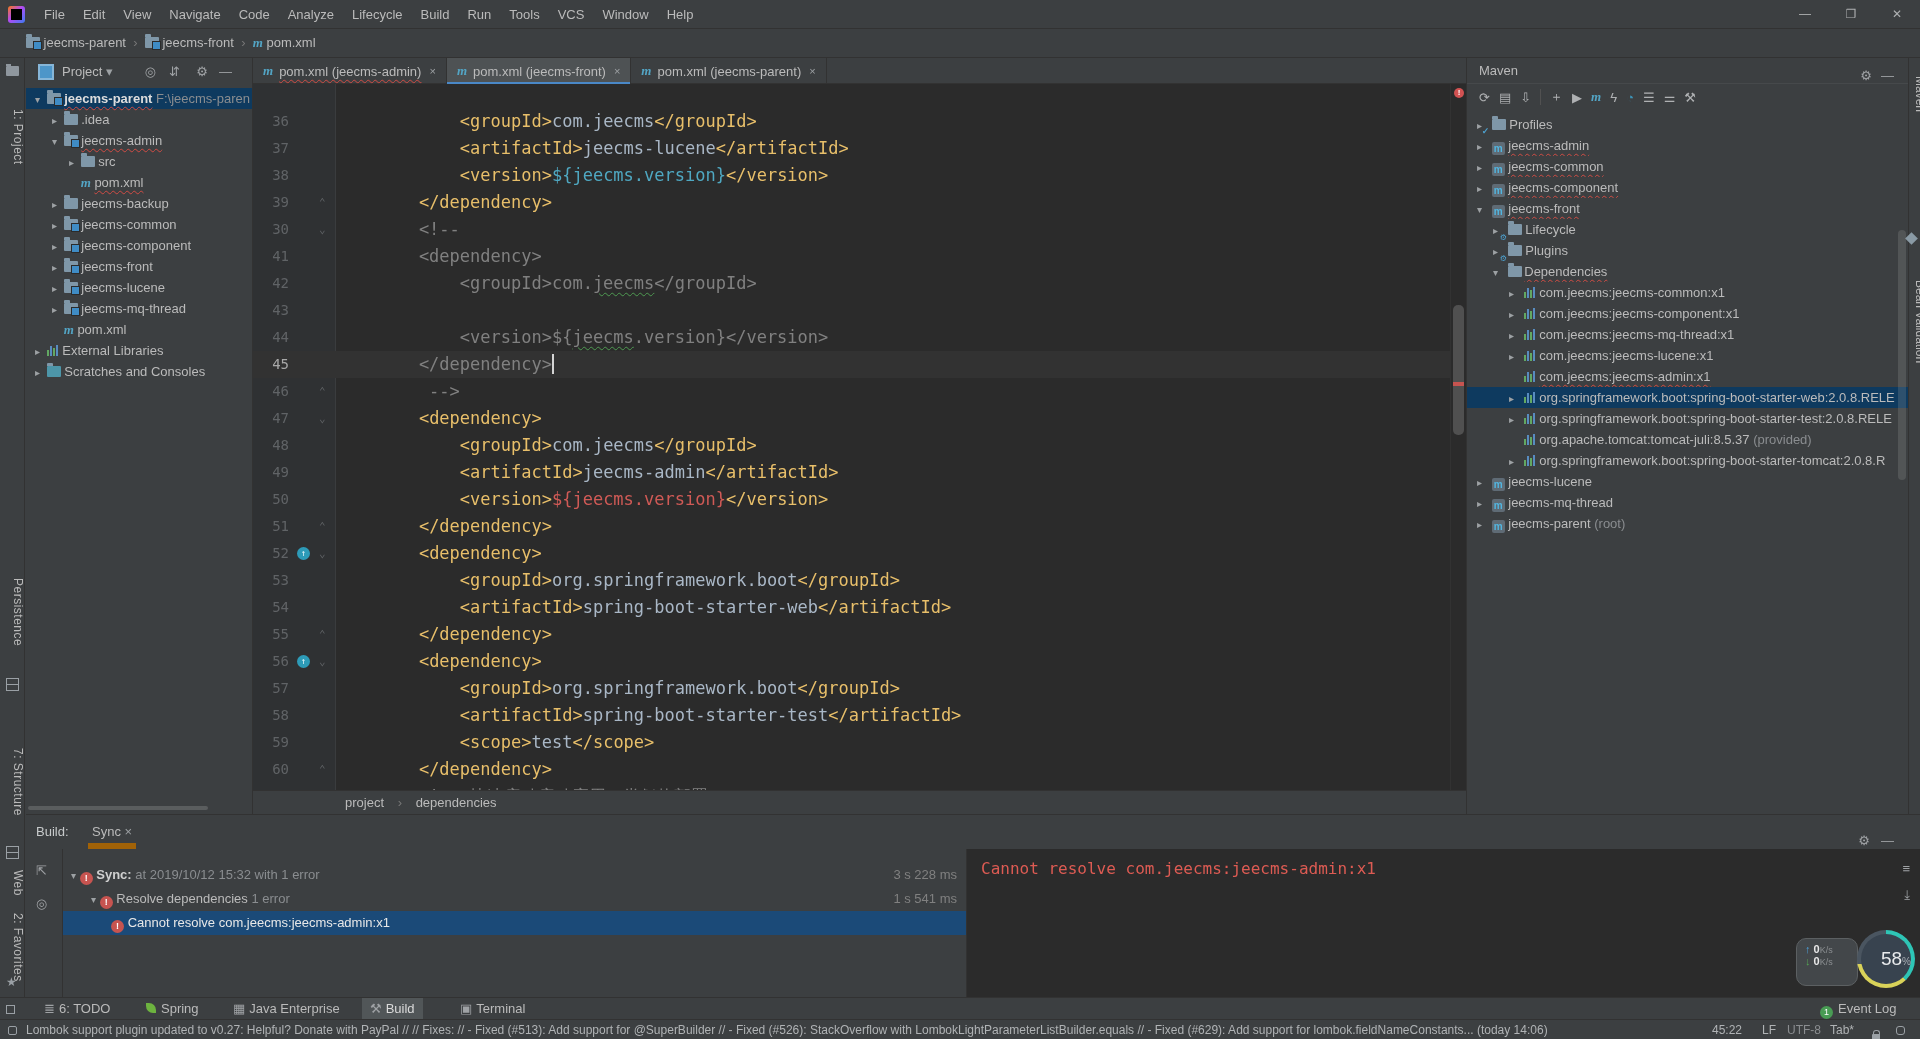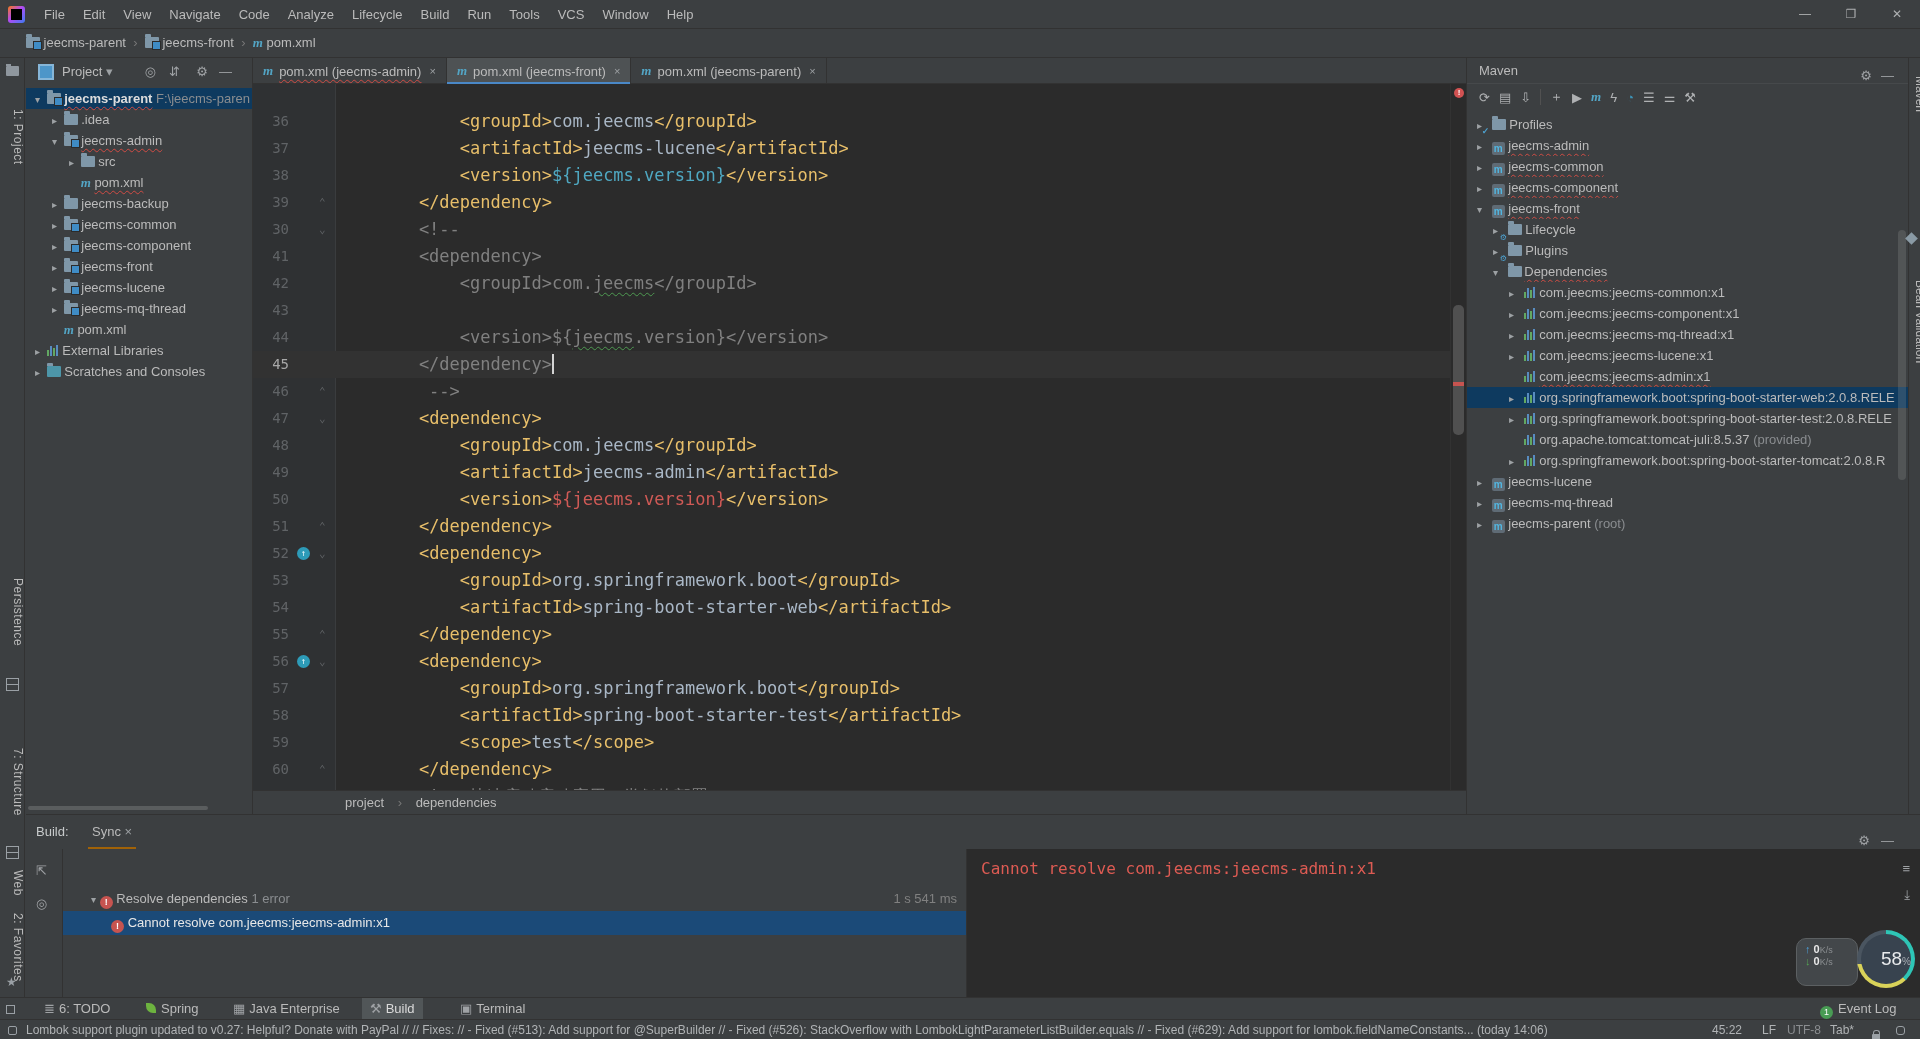--- a/index.html
+++ b/index.html
@@ -97,21 +97,21 @@
   #mv-thumb { position:absolute; right:2px; top:172px; width:8px; height:250px; background:rgba(166,166,166,.22); border-radius:4px; }
 
   
   #rstripe { left:1908px; top:58px; width:12px; height:939px; background:#3c3f41; border-left:1px solid #323232; }
   .rvlabel { position:absolute; left:-7px; width:25px; writing-mode:vertical-rl; font-size:12px; color:#bbbbbb; text-align:center; }
   .diamond { position:absolute; left:-2px; width:9px; height:9px; background:#8a9aa5; transform:rotate(45deg); }
 
   
   #build { left:26px; top:814px; width:1894px; height:183px; background:#3c3f41; border-top:1px solid #323232; }
   #build-head { height:34px; line-height:34px; }
-  #sync-tab { position:absolute; left:62px; top:0; height:34px; border-bottom:2px solid #a16207; padding:0 4px; }
+  #sync-tab { position:absolute; left:62px; top:0; height:34px; border-bottom:6px solid #a16207; padding:0 4px; }
   #build-left-icons { position:absolute; left:0; top:40px; width:36px; color:#9fa2a5; }
   #build-tree { position:absolute; left:36px; top:34px; width:904px; height:149px; border-left:1px solid #323232; }
   .brow { position:absolute; left:0; width:904px; height:24px; line-height:24px; white-space:nowrap; }
   .brow.sel { background:#1b4a78; }
   .err-ico { display:inline-block; width:13px; height:13px; border-radius:50%; background:#c75450; color:#fff; font-weight:bold; font-size:9px; line-height:13px; text-align:center; vertical-align:-2px; }
   .btime { position:absolute; right:10px; color:#808080; }
   #build-out { position:absolute; left:940px; top:34px; width:954px; height:149px; background:#2b2b2b; border-left:1px solid #323232; }
   #build-out-msg { position:absolute; left:14px; top:10px; font-family:"DejaVu Sans Mono",monospace; font-size:16px; color:#dd5b53; }
   .out-ico { position:absolute; right:10px; color:#9fa2a5; font-size:13px; }
 
@@ -430,20 +430,21 @@
       <span style="margin-left:10px;color:#c7cacb">Build:</span>
       <span id="sync-tab"><span>Sync</span> <span style="color:#9da1a4">×</span></span>
       <span class="head-ico" style="right:50px;top:824px;position:fixed">⚙</span>
       <span class="head-ico" style="right:26px;top:824px;position:fixed">—</span>
     </div>
     <div id="build-left-icons">
       <div style="padding:8px 0 0 10px">⇱</div>
       <div style="padding:18px 0 0 10px">◎</div>
     </div>
     <div id="build-tree">
+        <div class="brow" style="top: 14px;"><span style="display:inline-block;width:8px"></span><span style="color:#9da1a4;font-size:10px">▾</span> <span class="err-ico">!</span> <b style="color:#d0d0d0">Sync:</b><span style="color:#8a8d90"> at 2019/10/12 15:32 with 1 error</span><span class="btime">3 s 228 ms</span></div>
         <div class="brow" style="top: 38px;"><span style="display:inline-block;width:28px"></span><span style="color:#9da1a4;font-size:10px">▾</span> <span class="err-ico">!</span> <span style="color:#bbbbbb">Resolve dependencies</span><span style="color:#8a8d90">  1 error</span><span class="btime">1 s 541 ms</span></div>
         <div class="brow sel" style="top: 62px;"><span style="display:inline-block;width:48px"></span><span class="err-ico">!</span> <span style="color:#e8e8e8">Cannot resolve com.jeecms:jeecms-admin:x1</span></div>
       </div>
     <div id="build-out">
       <div id="build-out-msg">Cannot resolve com.jeecms:jeecms-admin:x1</div>
       <div class="out-ico" style="top:12px">≡</div>
       <div class="out-ico" style="top:38px">⤓</div>
     </div>
   </div>
 

